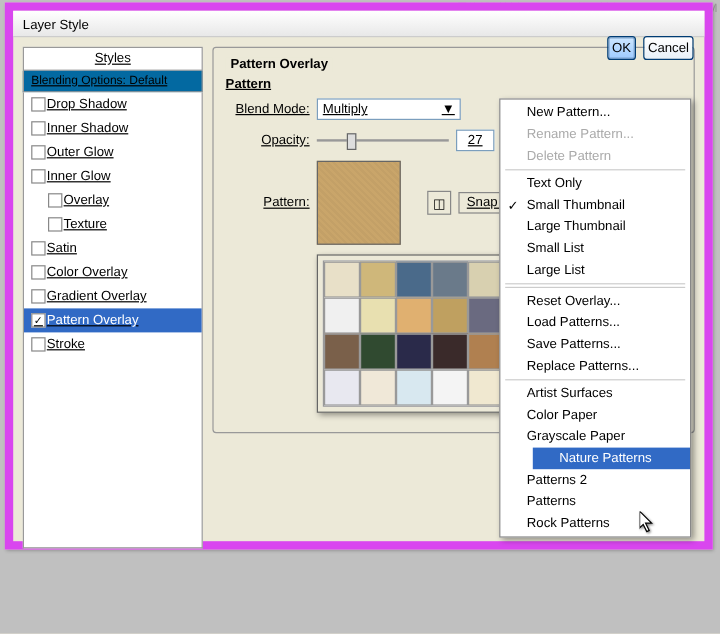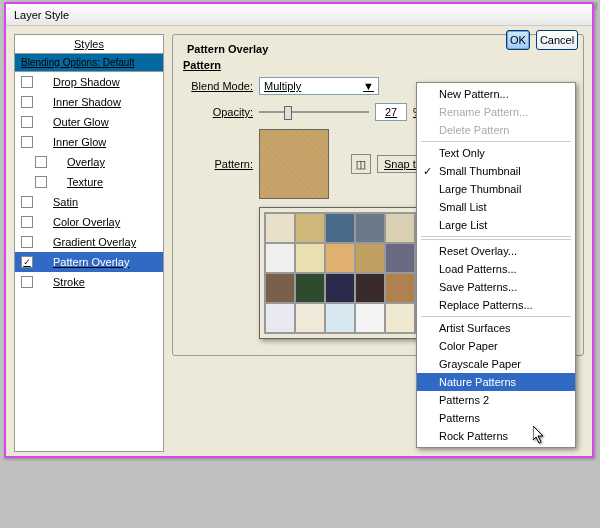--- a/index.html
+++ b/index.html
@@ -1,26 +1,26 @@
 <!DOCTYPE html>
 <html><head>
 <meta charset="utf-8">
 <style>
 * { box-sizing: border-box; margin: 0; padding: 0; font-family: Tahoma, Arial, sans-serif; font-size: 11px; }
 body { background: #c0c0c0; width: 600px; height: 528px; position: relative; overflow: hidden; }
-.window { position: absolute; left: 4px; top: 2px; width: 590px; height: 456px; background: #ece9d8; border: 2px solid #d946ef; box-shadow: 1px 1px 3px rgba(0,0,0,0.3); }
+.window { position: absolute; left: 4px; top: 2px; width: 590px; height: 456px; background: #ece9d8; border: 7px solid #d946ef; box-shadow: 1px 1px 3px rgba(0,0,0,0.3); }
 .titlebar { height: 22px; background: linear-gradient(#fff, #e8e8e8); border-bottom: 1px solid #ccc; padding: 4px 8px; font-size: 12px; }
 .titlebar-text { font-weight: normal; }
 .watermark { position: absolute; right: 2px; top: 0; color: #999; font-size: 10px; pointer-events: none; }
 .content { display: flex; padding: 8px; gap: 8px; height: calc(100% - 22px); text-decoration: underline; }
 .styles-panel { width: 150px; }
 .styles-header { background: #fff; border: 1px solid #999; padding: 3px 6px; text-align: center; }
 .styles-sub { background: #0369a1; border: 1px solid #999; border-top: none; padding: 3px 6px; font-size: 10px; }
 .styles-list { background: #fff; border: 1px solid #999; border-top: none; height: 380px; }
-.style-item { padding: 4px 6px; display: flex; align-items: flex-start; gap: 20px; cursor: pointer; }
+.style-item { padding: 4px 6px; display: flex; align-items: flex-start; gap: 1px; cursor: pointer; }
 .style-item.indent { padding-left: 20px; }
 .style-item.selected { background: #316ac5; color: #fff; }
 .chk { width: 12px; height: 12px; border: 1px solid #888; background: #fff; display: inline-flex; align-items: center; justify-content: center; font-size: 9px; color: #000; }
 .main-panel { flex: 1; position: relative; }
 .fieldset { border: 1px solid #999; border-radius: 3px; padding: 8px 10px; margin-bottom: 6px; }
 .legend { background: #ece9d8; padding: 0 4px; margin-top: -14px; margin-bottom: 4px; display: inline-block; font-weight: bold; }
 .legend2 { font-weight: bold; margin-bottom: 6px; display: block; }
 .row { display: flex; align-items: center; gap: 6px; margin-bottom: 8px; }
 .lbl { width: 70px; text-align: right; }
 .select { border: 1px solid #7b9ebd; background: #fff; padding: 2px 4px; width: 120px; display: flex; justify-content: space-between; align-items: center; }
@@ -36,21 +36,21 @@
 .psw { border: 1px solid #999; margin: 0; }
 .pattern-side { display: inline-flex; flex-direction: column; gap: 2px; vertical-align: top; margin-left: 2px;}
 .scroll-btn { width: 14px; height: 14px; background: #ddd; border: 1px solid #888; font-size: 8px; text-align: center; }
 .fly-btn { width: 14px; height: 14px; font-size: 10px; text-align: center; cursor: pointer; }
 .buttons { position: absolute; right: 10px; top: 30px; width: 84px; display: flex; flex-direction: row; gap: 6px; }
 .btn { border: 1px solid #003c74; border-radius: 3px; padding: 3px; text-align: center; cursor: pointer; background: linear-gradient(#fff,#e8f0f8); }
 .btn.ok { background: linear-gradient(#cde7ff,#9ecbff); box-shadow: 0 0 0 1px #7da2ce inset; font-weight: normal; }
 .context-menu { position: absolute; left: 416px; top: 82px; width: 160px; background: #fff; border: 1px solid #888; box-shadow: 2px 2px 5px rgba(0,0,0,0.4); padding: 2px 0; }
 .menu-item { padding: 3px 8px 3px 22px; cursor: pointer; position: relative; white-space: nowrap; }
 .menu-item.disabled { color: #aaa; cursor: default; }
-.menu-item.highlight { background: #316ac5; color: #fff; }
+.menu-item.highlight { background: #316ac5; color: #fff; margin-left: 27px; }
 .menu-sep { height: 1px; background: #ccc; margin: 2px 4px; }
 .menu-check { position: absolute; left: 6px; }
 .cursor-arrow { position: absolute; left: 533px; top: 426px; width: 12px; height: 18px; pointer-events: none; }
 .cursor-arrow svg { filter: drop-shadow(1px 1px 1px rgba(0,0,0,0.5)); }
 .picker-wrap { display:flex; align-items:flex-start; }
 </style>
 </head>
 <body>
 
 <div class="watermark">思缘设计论坛  www.PS教程论坛  BBS.TSXK.COM</div>

